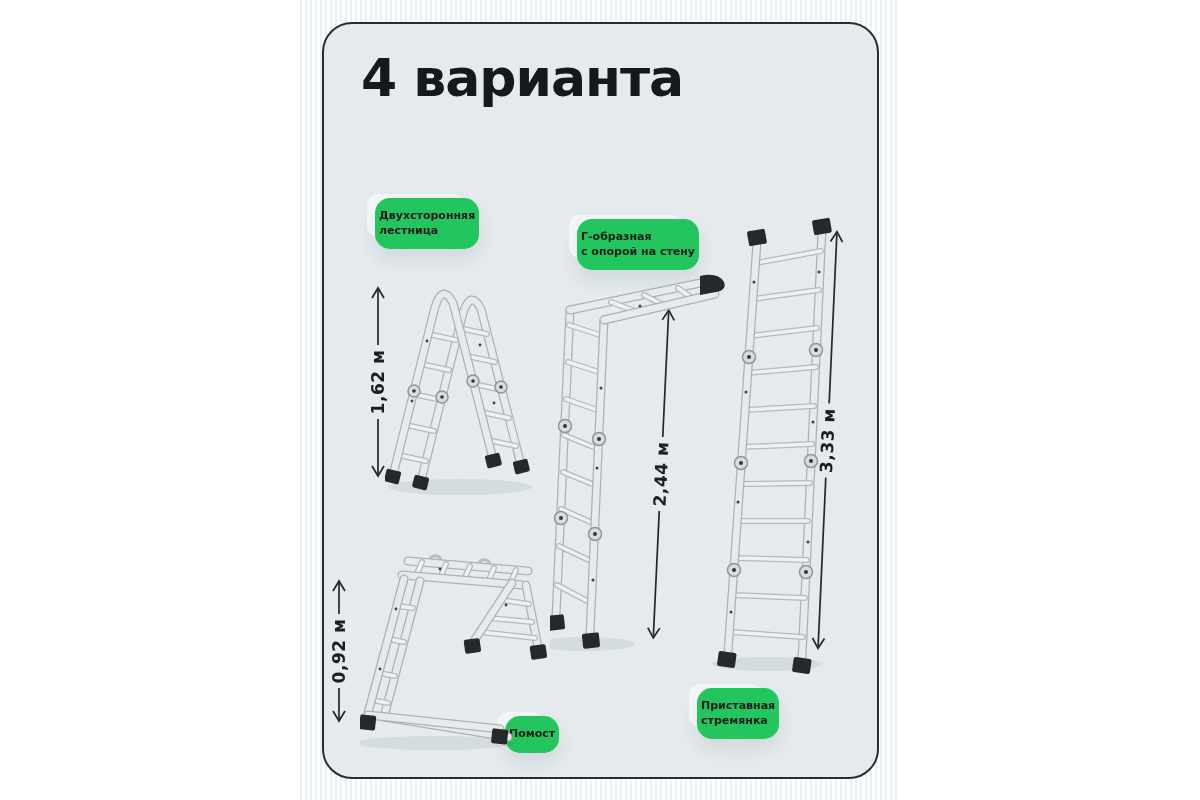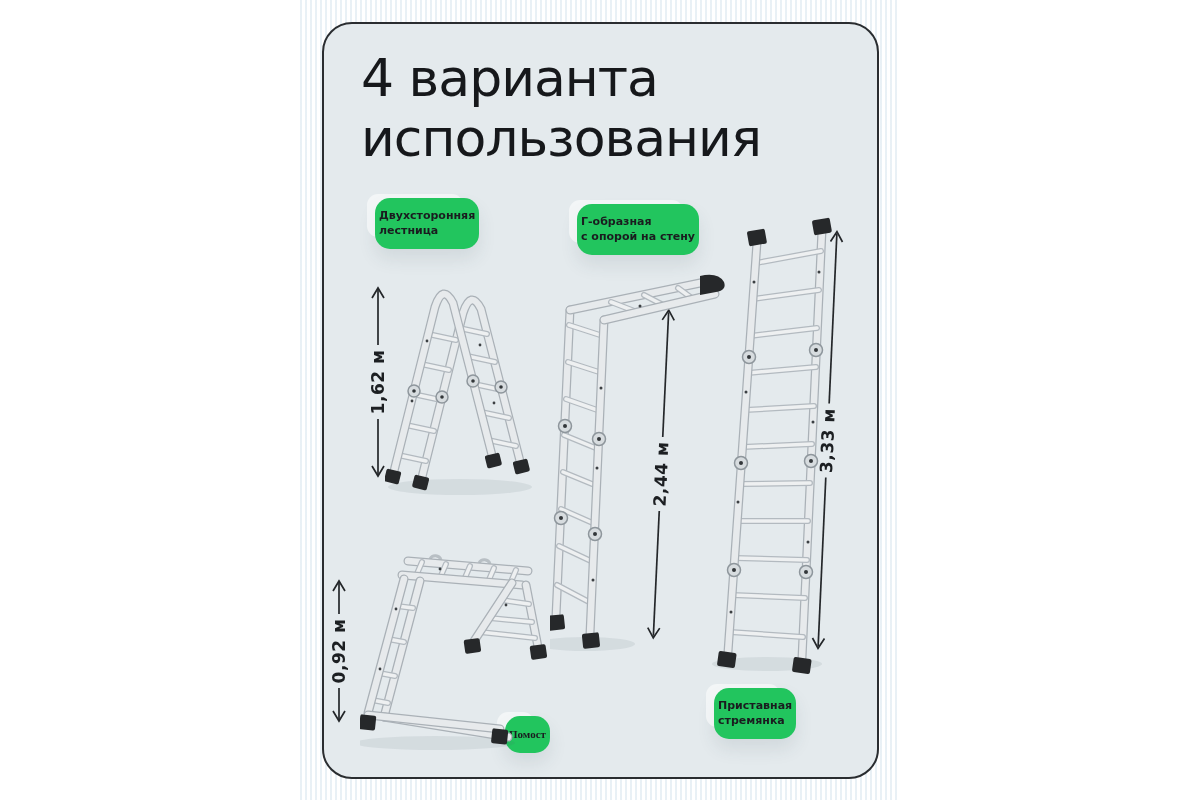--- a/index.html
+++ b/index.html
@@ -15,21 +15,21 @@
       rgba(206,223,234,0.45) 0 1.5px,
       rgba(255,255,255,0) 1.5px 5px);
   }
   .card {
     position:absolute; left:322px; top:22px; width:557px; height:757px;
     background:#e4eaed; border:2px solid #2a2d30; border-radius:30px;
     box-sizing:border-box;
   }
   .title {
     position:absolute; left:361px; top:48px; width:500px;
-    font-size:52px; line-height:60px; font-weight:400; letter-spacing:-1px;
+    font-size:52px; line-height:60px; font-weight:700; letter-spacing:-1px;
     color:#16181b;
   }
   .title span { display:block; }
   .pill {
     position:absolute; background:#22c55e; border-radius:15px;
     padding:11px 4px; font-size:11px; line-height:1.32; font-weight:700;
     color:#1a1c1f; white-space:nowrap;
     box-shadow:-12px -8px 0 -4px rgba(255,255,255,0.55),
                0 10px 18px rgba(45,65,80,0.10);
   }
@@ -56,35 +56,34 @@
 </head>
 <body>
 
 <div class="stage">
 
   <div class="photo-band"></div>
   <div class="card"></div>
 
   <h1 class="title" style="margin:0;">
     <span>4 варианта</span>
-    <span>использования</span>
   </h1>
 
   <div class="pill" style="left:375px; top:198px;">
     <span>Двухсторонняя</span>
     <span>лестница</span>
   </div>
-  <div class="pill" style="left:577px; top:204px;">
+  <div class="pill" style="left:577px; top:219px;">
     <span>Г-образная</span>
     <span>с опорой на стену</span>
   </div>
-  <div class="pill" style="left:505px; top:716px;font-family:Liberation Serif, serif;">
+  <div class="pill" style="left:505px; top:716px;">
     <span>Помост</span>
   </div>
-  <div class="pill" style="left:697px; top:688px;margin-left:17px;">
+  <div class="pill" style="left:697px; top:688px;">
     <span>Приставная</span>
     <span>стремянка</span>
   </div>
 
   <div class="dim" style="left:280px; top:370px; width:196px; transform:rotate(-90deg);">
     <svg width="196" height="24" viewBox="0 0 196 24">
       <line x1="6" y1="12" x2="61" y2="12"></line>
         <line x1="135" y1="12" x2="190" y2="12"></line>
       <polyline points="14,6 4,12 14,18"></polyline>
         <polyline points="182,6 192,12 182,18"></polyline>

